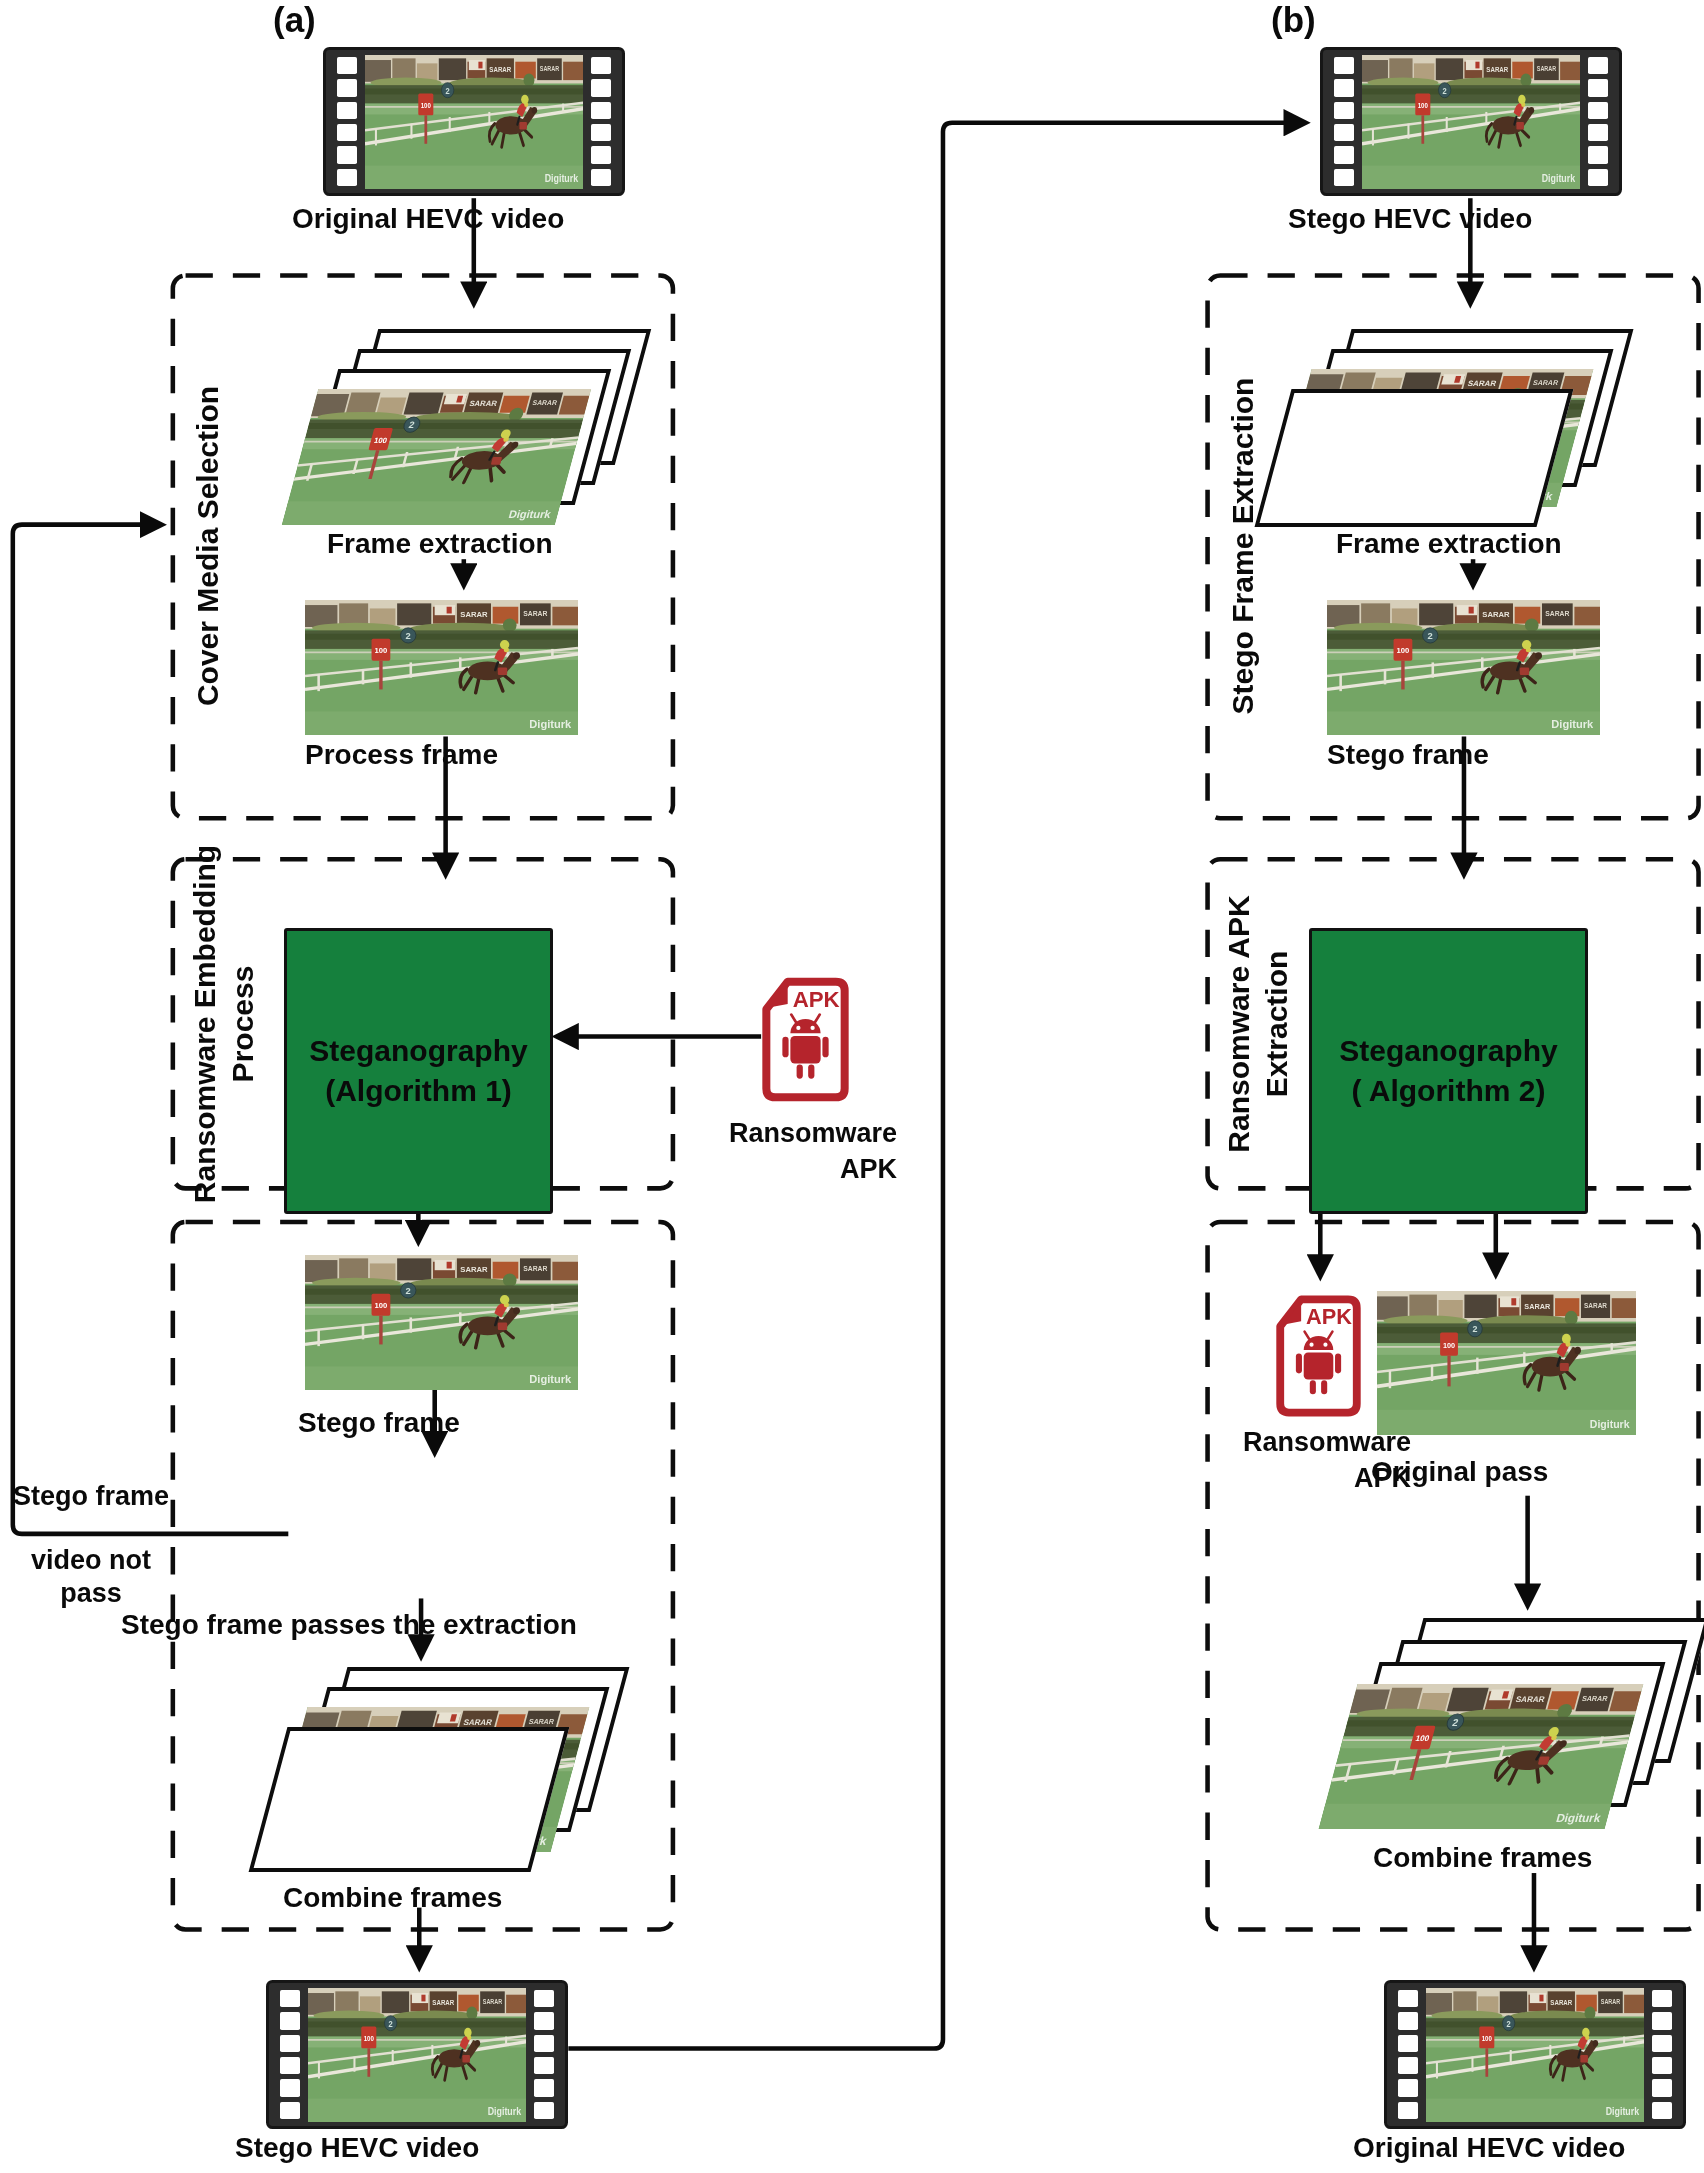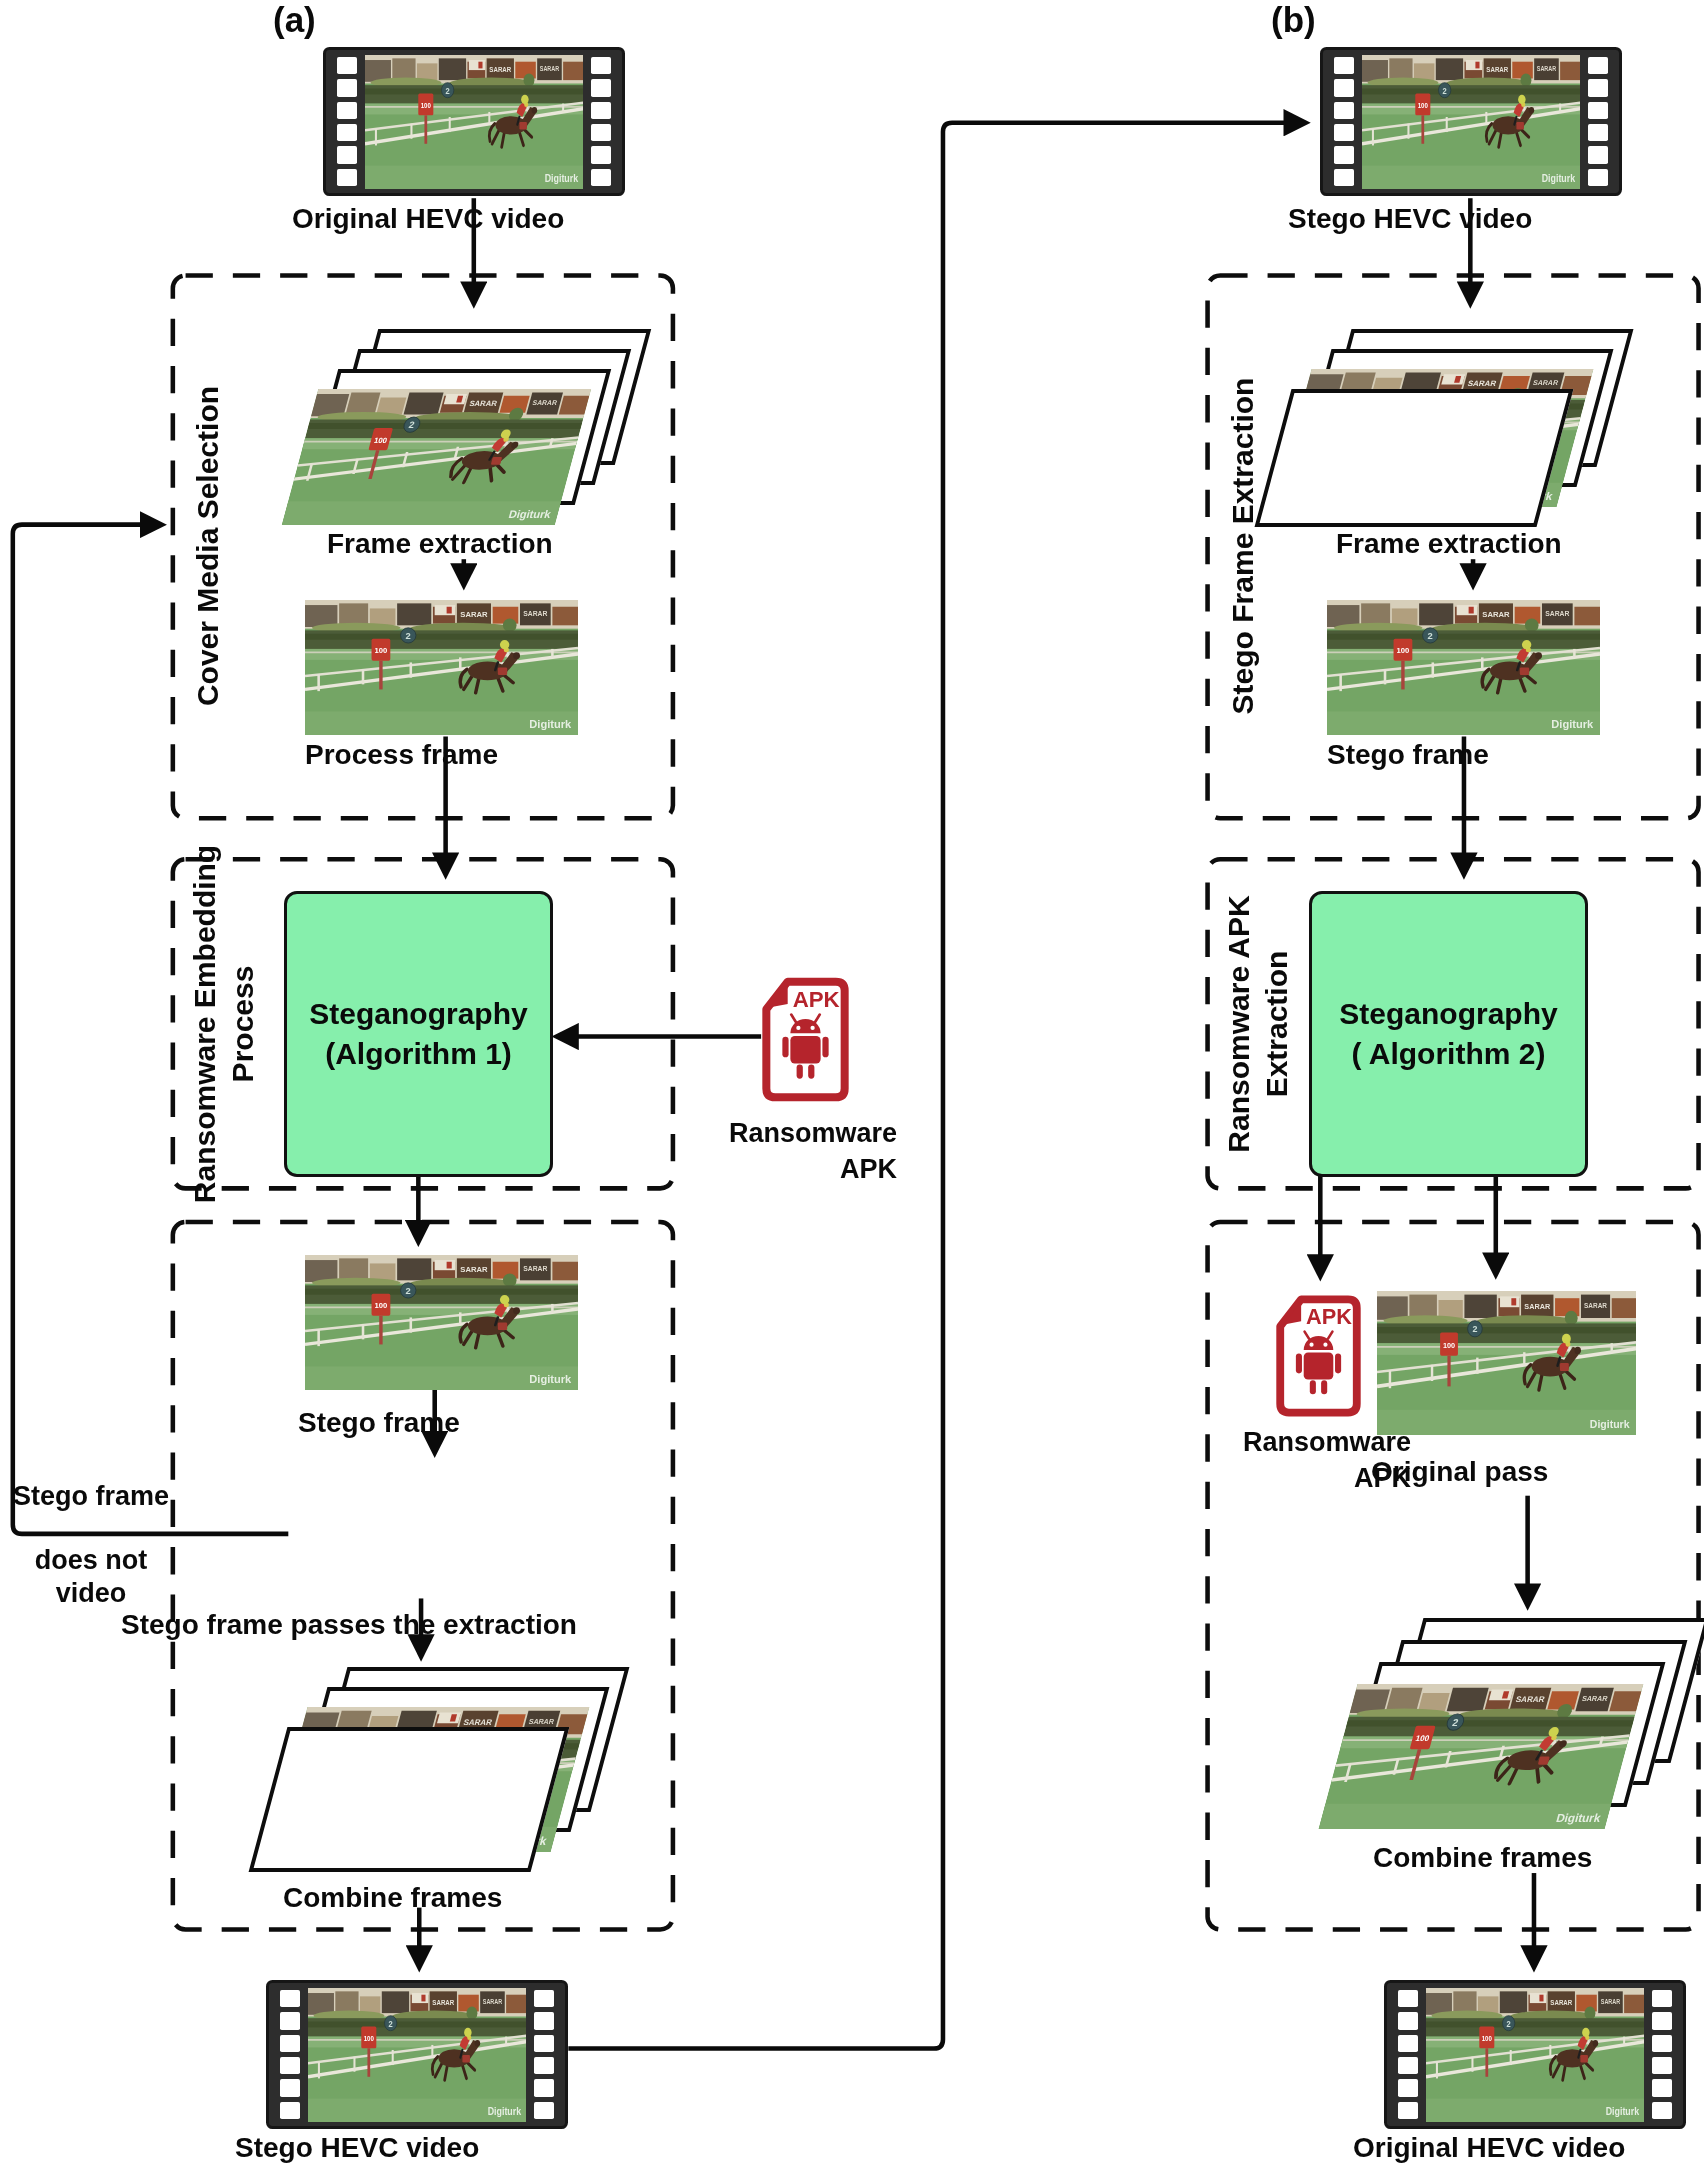--- a/index.html
+++ b/index.html
@@ -4,23 +4,23 @@
 <style>
   html,body{margin:0;padding:0;background:#fff;}
   .canvas{position:relative;width:1705px;height:2174px;background:#fff;
           font-family:"Liberation Sans",sans-serif;color:#0a0a0a;overflow:hidden;}
   svg.overlay{position:absolute;left:0;top:0;width:1705px;height:2174px;}
   .lbl{position:absolute;font-weight:bold;font-size:28px;line-height:33px;text-align:left;
        white-space:pre-line;}
   .panel-tag{position:absolute;font-weight:bold;font-size:35px;}
   .rot{position:absolute;font-weight:bold;font-size:30px;line-height:38px;text-align:center;
        transform:rotate(-90deg);white-space:pre-line;}
-  .procbox{position:absolute;background:#86efac;border:3.6px solid #111;border-radius:13px;
+  .procbox{position:absolute;background:#15803d;border:3.6px solid #111;border-radius:3px;
        display:flex;align-items:center;justify-content:center;text-align:center;
-       font-weight:bold;font-size:30px;line-height:40px;white-space:pre-line;}
+       font-weight:bold;font-size:30px;line-height:40px;white-space:pre-line;margin-top:37px;}
   .filmstrip{position:absolute;width:302px;height:149px;box-sizing:border-box;background:#2d2d2d;
        border:3.6px solid #161616;border-radius:6.4px;display:flex;padding:4.5px 2.7px;}
   .sprockets{width:36px;display:flex;flex-direction:column;justify-content:space-between;
        align-items:center;padding:2.7px 0;}
   .hole{width:20px;height:17.3px;background:#fff;border-radius:1.8px;}
   .film-image{flex:1;overflow:hidden;}
   .film-image svg{display:block;width:100%;height:100%;}
   .still{position:absolute;}
   .still svg{display:block;width:100%;height:100%;}
   .stack{position:absolute;}
@@ -212,21 +212,21 @@
 APK</div>
 
   <div class="still" style="left:305px;top:1255px;width:273px;height:135px">
     <svg viewBox="0 0 320 160" preserveAspectRatio="none">
         <use href="#horse-scene"></use>
       </svg>
   </div>
   <div class="lbl" style="left:298px;top:1406px;width:273px">Stego frame</div>
 
   <div class="feedback-txt" style="left:0px;top:1480px;width:182px">Stego frame</div>
-  <div class="feedback-txt" style="left:0px;top:1544px;width:182px">does not video</div>
+  <div class="feedback-txt" style="left:0px;top:1544px;width:182px">video not pass</div>
   <div class="lbl" style="left:121px;top:1608px;width:600px">Stego frame passes the extraction</div>
 
   <div class="stack">
     <div class="layer white" style="left:328px;top:1667px;width:282px;height:145px"></div>
     <div class="layer white" style="left:308px;top:1687px;width:282px;height:145px"></div>
     <svg class="layer" style="left:288px;top:1707px;width:282px;height:145px" viewBox="0 0 320 160" preserveAspectRatio="none">
         <use href="#horse-scene"></use>
       </svg>
     <div class="layer white" style="left:268px;top:1727px;width:282px;height:145px"></div>
   </div>

